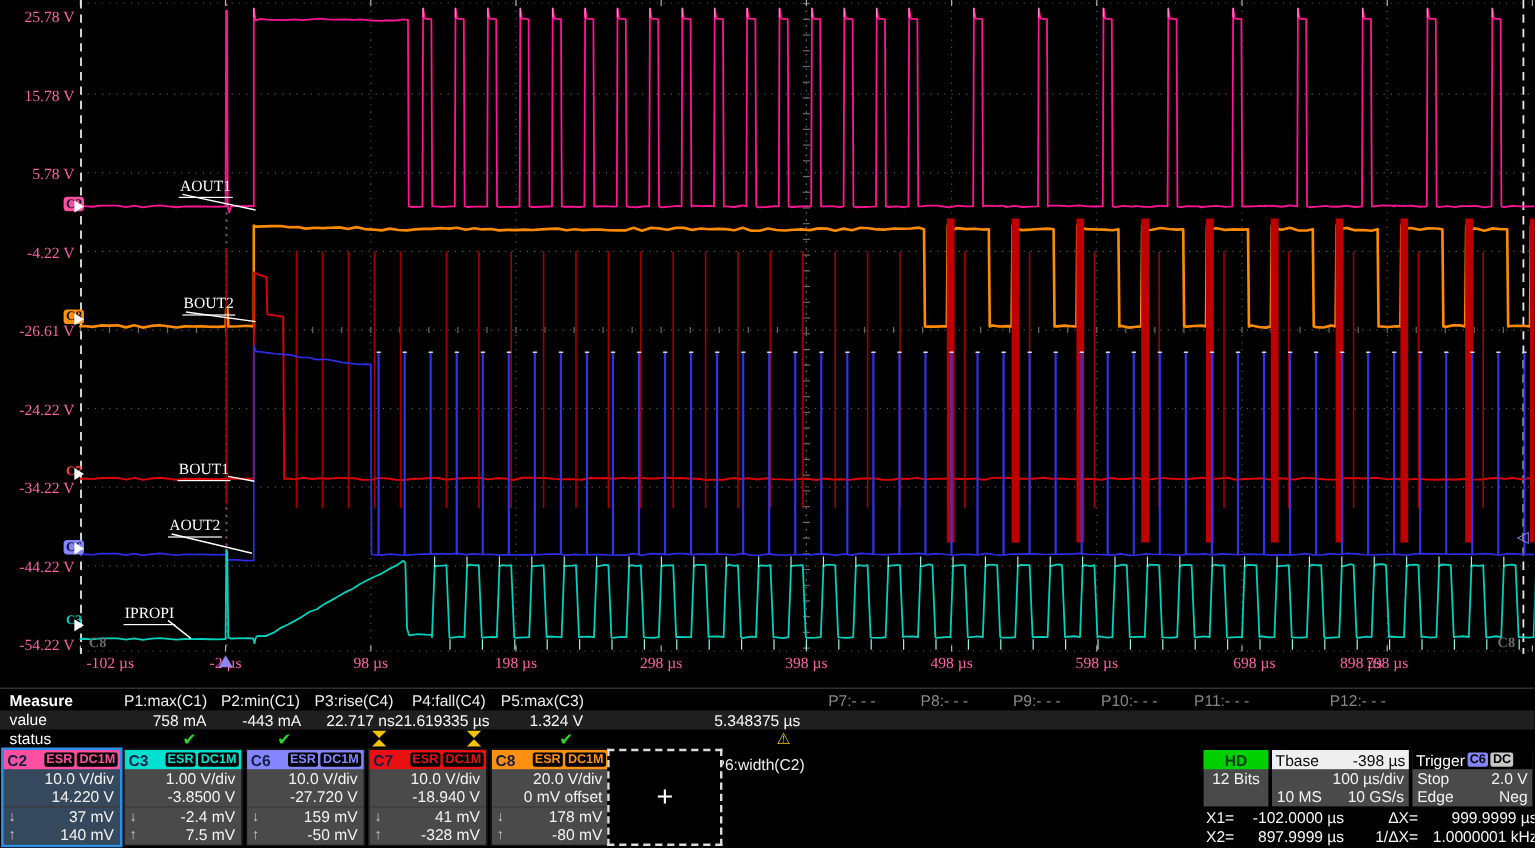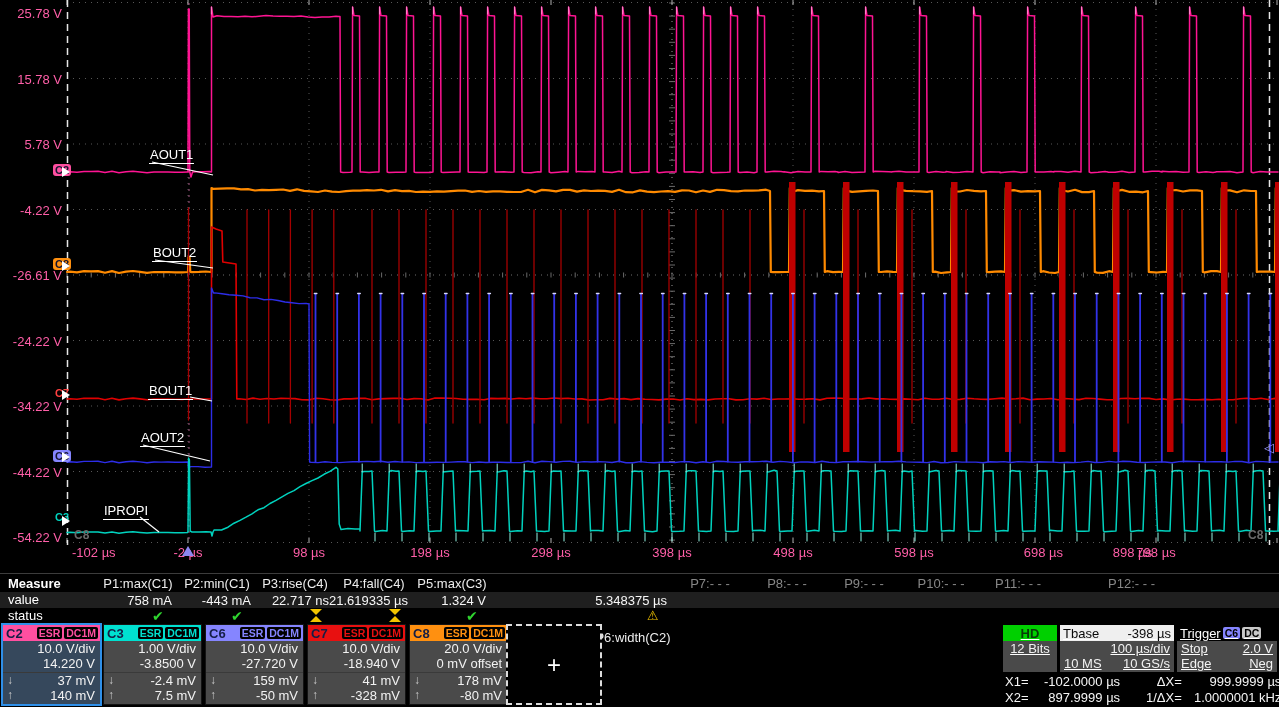--- a/index.html
+++ b/index.html
@@ -1,19 +1,19 @@
 <!DOCTYPE html>
 <html><head>
 <meta charset="utf-8">
 <style>
   html,body{margin:0;padding:0;background:#000;}
   .screen{position:relative;width:1279px;height:707px;background:#000;overflow:hidden;
           font-family:"Liberation Sans","DejaVu Sans",sans-serif;color:#fff;}
   
-  #plot{position:absolute;left:0;top:0;width:1158px;height:560px;}
+  #plot{position:absolute;left:0;top:0;width:1158px;height:560px;font-family:Liberation Serif, serif;}
   .vlabel{position:absolute;width:62px;text-align:right;font-size:13px;color:#ff5fa8;}
   .tlabel{position:absolute;font-size:13px;color:#ff5fa8;white-space:nowrap;}
   .trlabel{position:absolute;font-size:13px;color:#fff;border-bottom:1px solid #fff;
            padding:0 1px 1px 1px;white-space:nowrap;}
   .chmark{position:absolute;font-size:11px;font-weight:bold;line-height:12px;
           padding:0 2px;border-radius:3px;}
   .marrow{position:absolute;width:0;height:0;border-top:5px solid transparent;
           border-bottom:5px solid transparent;border-left:8px solid #fff;}
   .ctag{position:absolute;font-size:12px;font-weight:bold;color:#6a6a6a;}
   .trigarrow{position:absolute;width:0;height:0;border-left:6px solid transparent;
@@ -43,21 +43,21 @@
   .badges{margin-left:auto;display:flex;gap:2px;padding-right:2px;}
   .badge{background:#000;font-size:10.5px;font-weight:bold;border-radius:2px;
          padding:0 2px;line-height:12px;}
   .chline{font-size:13px;text-align:right;padding-right:5px;line-height:15px;color:#f2f2f2;}
   .chstats{position:relative;border-top:1px solid #3a3a3a;margin-top:1px;}
   .stArrow{position:absolute;left:4px;color:#c8c8c8;font-size:12px;}
   .addbox{position:absolute;left:506px;top:624px;width:92px;height:77px;
           background:#000;border:2px dashed #dcdcdc;display:flex;align-items:center;
           justify-content:center;font-size:24px;color:#fff;}
   
-  .ibox{position:absolute;top:625px;background:#4a4a4a;height:47px;text-decoration:underline;}
+  .ibox{position:absolute;top:625px;background:#4a4a4a;height:47px;}
   .ihead{height:16px;font-size:13px;display:flex;align-items:center;padding:0 3px;box-sizing:border-box;}
   .irow{font-size:13px;line-height:15px;display:flex;justify-content:space-between;
         padding:0 4px;color:#f2f2f2;white-space:nowrap;}
   .hdhead{background:#00d000;color:#083a08;font-weight:bold;justify-content:center;}
   .tbhead{background:#efefef;color:#0a0a0a;justify-content:space-between;}
   .trghead{background:#000;color:#fff;}
   .tbadge{font-size:10.5px;font-weight:bold;border-radius:2px;padding:0 2px;
           line-height:12px;color:#000;margin-left:2px;}
   .cursrow{position:absolute;font-size:13px;color:#f5f5f5;white-space:nowrap;}
   .cval{display:inline-block;text-align:right;}

